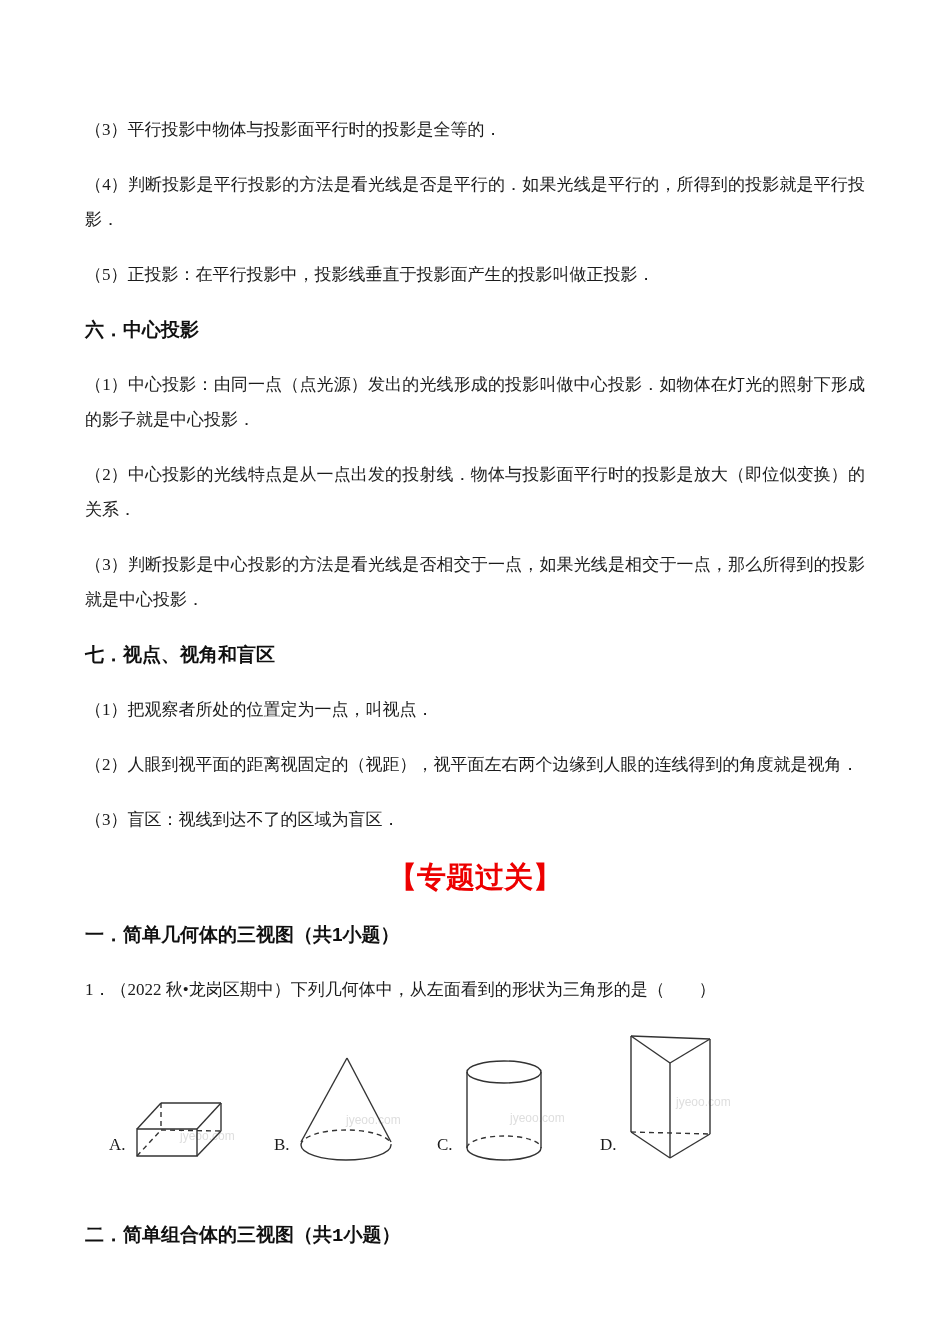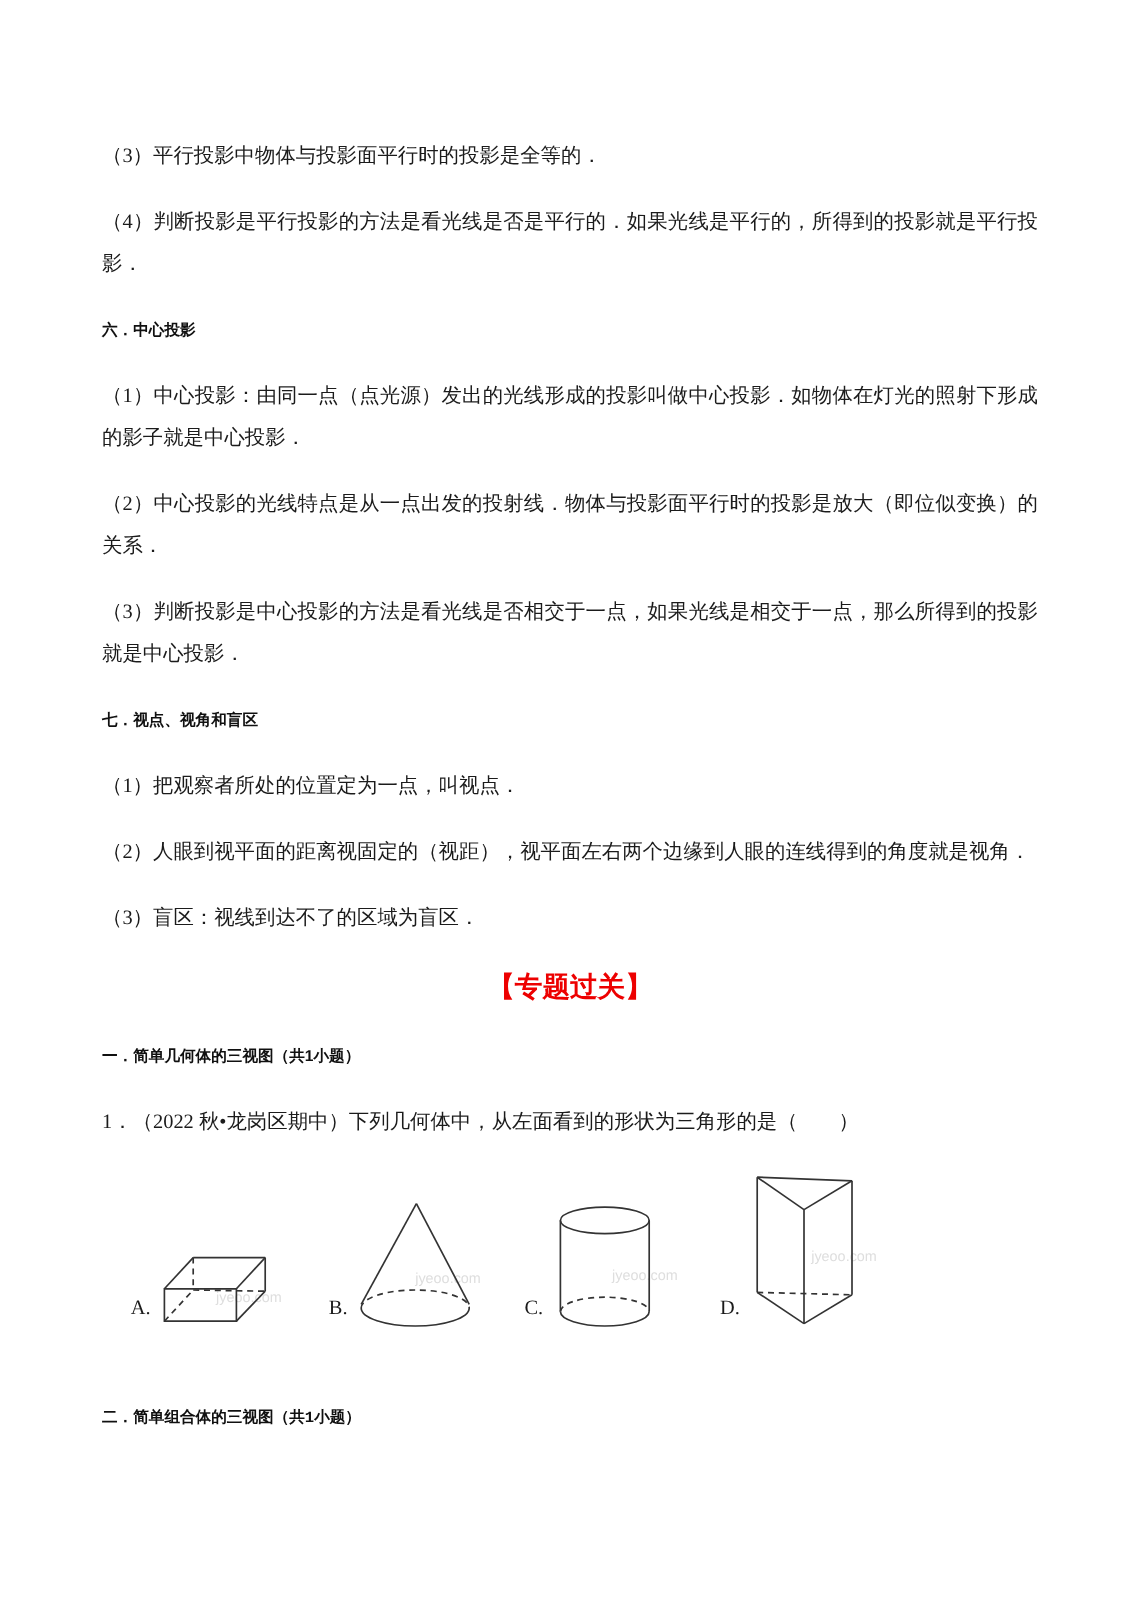--- a/index.html
+++ b/index.html
@@ -1,41 +1,42 @@
 <!DOCTYPE html>
 <html><head>
 <meta charset="utf-8">
 <style>
   html,body{margin:0;padding:0;background:#ffffff;}
   .page{position:relative;width:950px;height:1344px;background:#ffffff;overflow:hidden;
         font-family:"Liberation Serif","DejaVu Serif",serif;color:#1b1b1b;}
   .content{position:absolute;left:85px;top:0;width:780px;padding-top:112px;}
   p.body{font-size:17px;line-height:35px;text-align:justify;margin:0 0 20px 0;}
   h3.hd{font-family:"Liberation Sans","DejaVu Sans",sans-serif;font-weight:bold;
-        font-size:13px;line-height:35px;margin:0 0 20px 0;color:#101010;}
+        font-size:19px;line-height:35px;margin:0 0 20px 0;color:#101010;}
   .banner{font-family:"Liberation Sans","DejaVu Sans",sans-serif;font-weight:bold;
-          font-size:23px;line-height:40px;text-align:center;color:#ed0000;margin:6px 0 20px 0;}
+          font-size:29px;line-height:40px;text-align:center;color:#ed0000;margin:6px 0 20px 0;}
   p.q{margin-bottom:22px;}
   .figures{position:relative;height:152px;margin:0 0 38px 0;}
   .optlabel{position:absolute;top:106px;font-size:17px;color:#1b1b1b;}
   .fig{position:absolute;}
   .fig path,.fig line,.fig ellipse,.fig polyline{fill:none;stroke:#333333;stroke-width:1.4;}
   .fig .dash{stroke-dasharray:5 4;}
   .wm{position:absolute;color:#dedede;font-size:12px;
       font-family:"Liberation Sans","DejaVu Sans",sans-serif;padding-left:43px;}
   .hd.last{margin-bottom:0;font-family:Liberation Mono, monospace;}
 </style>
 </head>
 <body>
 
 <div class="page">
   <div class="content">
 
     <p class="body">（3）平行投影中物体与投影面平行时的投影是全等的．</p>
     <p class="body">（4）判断投影是平行投影的方法是看光线是否是平行的．如果光线是平行的，所得到的投影就是平行投影．</p>
+    <p class="body">（5）正投影：在平行投影中，投影线垂直于投影面产生的投影叫做正投影．</p>
 
     <h3 class="hd">六．中心投影</h3>
     <p class="body">（1）中心投影：由同一点（点光源）发出的光线形成的投影叫做中心投影．如物体在灯光的照射下形成的影子就是中心投影．</p>
     <p class="body">（2）中心投影的光线特点是从一点出发的投射线．物体与投影面平行时的投影是放大（即位似变换）的关系．</p>
     <p class="body">（3）判断投影是中心投影的方法是看光线是否相交于一点，如果光线是相交于一点，那么所得到的投影就是中心投影．</p>
 
     <h3 class="hd">七．视点、视角和盲区</h3>
     <p class="body">（1）把观察者所处的位置定为一点，叫视点．</p>
     <p class="body">（2）人眼到视平面的距离视固定的（视距），视平面左右两个边缘到人眼的连线得到的角度就是视角．</p>
     <p class="body">（3）盲区：视线到达不了的区域为盲区．</p>

